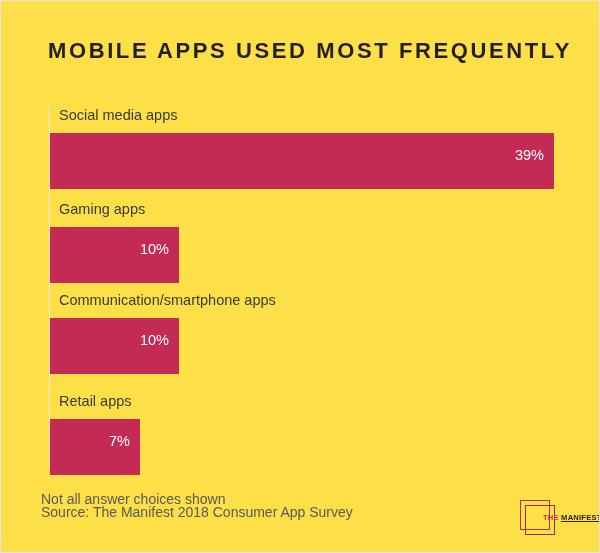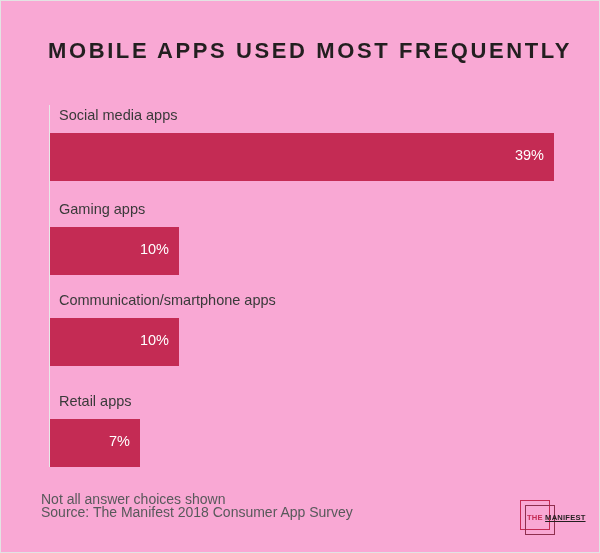--- a/index.html
+++ b/index.html
@@ -12,21 +12,21 @@
     height: 553px;
     font-family: "Liberation Sans", sans-serif;
     -webkit-font-smoothing: antialiased;
   }
   .infographic {
     position: relative;
     width: 600px;
     height: 553px;
     box-sizing: border-box;
     border: 1px solid #e3e3e3;
-    background: #f9a8d4;
+    background: #fde047;
     overflow: hidden;
   }
 
   
   .chart-title {
     position: absolute;
     left: 47px;
     top: 36px;
     font-size: 22px;
     font-weight: bold;
@@ -65,21 +65,21 @@
     top: 0px;
     font-size: 14.5px;
     color: #3a3a3a;
     white-space: nowrap;
     line-height: 20px;
   }
   .bar {
     position: absolute;
     left: 1px;
     top: 28px;
-    height: 48px;
+    height: 56px;
     background: #c42b54;
   }
   .bar-value {
     position: absolute;
     right: 10px;
     top: 0;
     height: 44px;
     line-height: 44px;
     font-size: 14.5px;
     color: #ffffff;
@@ -127,21 +127,21 @@
   .logo-text {
     position: absolute;
     left: 13px;
     top: 15px;
     font-size: 7.6px;
     font-weight: bold;
     letter-spacing: 0.2px;
     white-space: nowrap;
     line-height: 10px;
   }
-  .logo-the { color: #c42b54; }
+  .logo-the { color: #c42b54; margin-left: 16px; }
   .logo-manifest { color: #231f20; text-decoration: underline; }
 </style>
 </head>
 <body>
 
 <div class="infographic">
 
   <div class="chart-title">MOBILE APPS USED MOST FREQUENTLY</div>
 
   <div class="plot">

